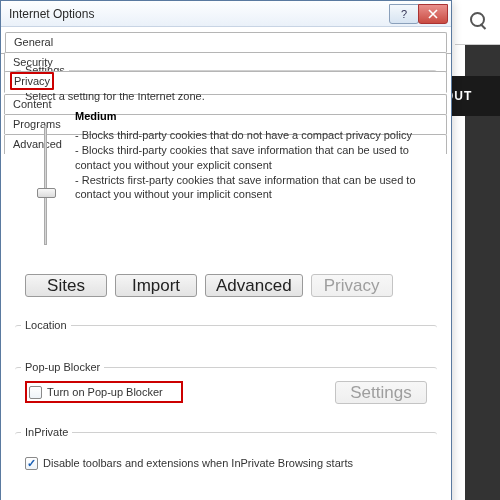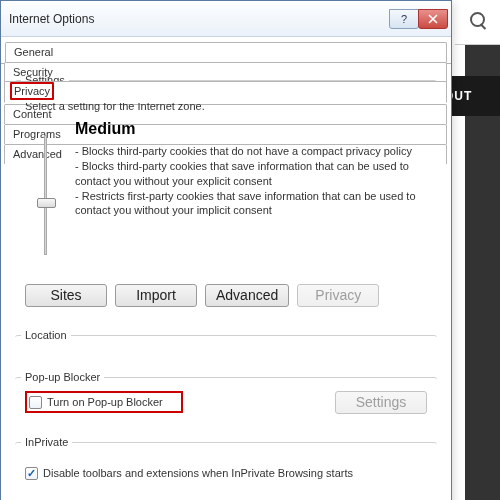--- a/index.html
+++ b/index.html
@@ -5,21 +5,21 @@
   * { box-sizing: border-box; margin: 0; padding: 0; font-family: "Segoe UI", Tahoma, sans-serif; font-size: 11px; }
   body { width: 500px; height: 500px; background: #fff; overflow: hidden; position: relative; }
   .bg-dark { position:absolute; top:0; right:0; width:35px; height:500px; background:#333; }
   .bg-dark2 { position:absolute; top:76px; right:0; width:70px; height:40px; background:#1a1a1a; color:#fff; font-size:12px; font-weight:600; line-height:40px; padding-left:14px; letter-spacing:1px;}
   .bg-white-strip { position:absolute; top:0; right:0; width:45px; height:45px; background:#fff; border-bottom:1px solid #ccc;}
   .search-glyph { position:absolute; top:12px; right:12px; width:18px; height:18px; }
   .search-glyph::before { content:""; position:absolute; width:11px; height:11px; border:2px solid #555; border-radius:50%; }
   .search-glyph::after { content:""; position:absolute; width:2px; height:7px; background:#555; top:11px; left:12px; transform:rotate(-45deg); }
 
   .dialog { position:absolute; top:0; left:0; width:452px; border:1px solid #5a7aa0; background:#fff; box-shadow:2px 2px 8px rgba(0,0,0,0.15);}
-  .titlebar { height:36px; background:linear-gradient(#fdfeff,#eaf1f9); border-bottom:1px solid #c8d4e4; display:flex; align-items:center; justify-content:space-between; padding-left:8px;}
+  .titlebar { height:26px; background:linear-gradient(#fdfeff,#eaf1f9); border-bottom:1px solid #c8d4e4; display:flex; align-items:center; justify-content:space-between; padding-left:8px;}
   .titlebar .title { color:#2a2a2a; font-size:12px; }
   .winbtns { display:flex; height:20px; margin-right:3px;}
   .winbtn { width:30px; height:20px; border:1px solid #8aa0bb; background:linear-gradient(#f4f8fc,#d7e4f2); margin-left:-1px; display:flex; align-items:center; justify-content:center; border-radius:0 0 3px 3px;}
   .winbtn.close { background:linear-gradient(#e9908c,#c94b42); border-color:#a33; color:#fff;}
   .winbtn svg { width:10px; height:10px; }
   .winbtn .q { font-size:11px; color:#335;}
   
   .tabs { display:flex; padding:4px 4px 0 4px; background:#fff; border-bottom:1px solid #b5b5b5; height:27px; gap:0;flex-direction:column;}
   .tab { padding:3px 8px 4px 8px; border:1px solid #b5b5b5; border-bottom:none; background:#fff; margin-right:0; margin-left:-1px; color:#333; cursor:default; white-space:nowrap; font-size:11px; position:relative; top:1px; border-radius:2px 2px 0 0;}
   .tab:first-child{margin-left:0;}
@@ -28,24 +28,24 @@
 
   .body { padding:10px 14px 14px 14px; }
   fieldset { border:1px solid #d0d0d0; border-radius:3px; padding:8px 10px 12px 10px; margin-bottom:10px; position:relative; border-left:none; border-right:none; border-bottom:none;}
   legend { padding:0 4px; color:#333; font-size:11px; margin-left:-4px;}
   .desc { margin:6px 0 8px 0; color:#333; }
   .slider-row { display:flex; gap:10px; align-items:flex-start; margin-top:4px;}
   .slider { width:40px; height:150px; display:flex; align-items:center; justify-content:center; position:relative;}
   .slider .track { width:3px; height:120px; background:#d5d5d5; border:1px solid #aaa; position:relative;}
   .slider .thumb { position:absolute; left:-8px; top:62px; width:19px; height:10px; background:linear-gradient(#f8f8f8,#dcdcdc); border:1px solid #8a8a8a; border-radius:2px;}
   .slider-text { flex:1; }
-  .slider-text .level { font-weight:bold; font-size:16px; margin-bottom:6px;}
+  .slider-text .level { font-weight:bold; font-size:11px; margin-bottom:6px;}
   .slider-text .bullets { color:#333; line-height:1.35; padding-right:6px;}
   .btn-row { display:flex; gap:8px; margin-top:14px; justify-content:flex-start;}
-  .btn { min-width:82px; height:23px; padding:0 10px; background:linear-gradient(#f5f5f5,#e3e3e3); border:1px solid #9a9a9a; border-radius:3px; color:#222; text-align:center; line-height:21px; font-size:14px;}
+  .btn { min-width:82px; height:23px; padding:0 10px; background:linear-gradient(#f5f5f5,#e3e3e3); border:1px solid #9a9a9a; border-radius:3px; color:#222; text-align:center; line-height:21px; font-size:17px;}
   .btn.disabled { color:#9e9e9e; border-color:#c4c4c4; background:linear-gradient(#f7f7f7,#efefef);}
   .loc-row { display:flex; align-items:flex-start; justify-content:space-between; gap:10px;}
   .chk-row { display:flex; align-items:flex-start; gap:5px; margin:3px 0;}
   .chk { width:13px; height:13px; border:1px solid #8a8a8a; background:linear-gradient(#fff,#eef3f8); border-radius:2px; flex:none; display:flex; align-items:center; justify-content:center; margin-top:1px;}
   .chk.checked::after { content:"✓"; color:#1a5fb4; font-size:11px; font-weight:bold; line-height:1; }
   .chk-label { color:#333; max-width:260px; line-height:1.3;}
   .popup-highlight { border:2px solid #c00; display:inline-flex; padding:2px 18px 2px 2px; align-items:center; gap:5px;}
 </style>
 </head>
 <body>

